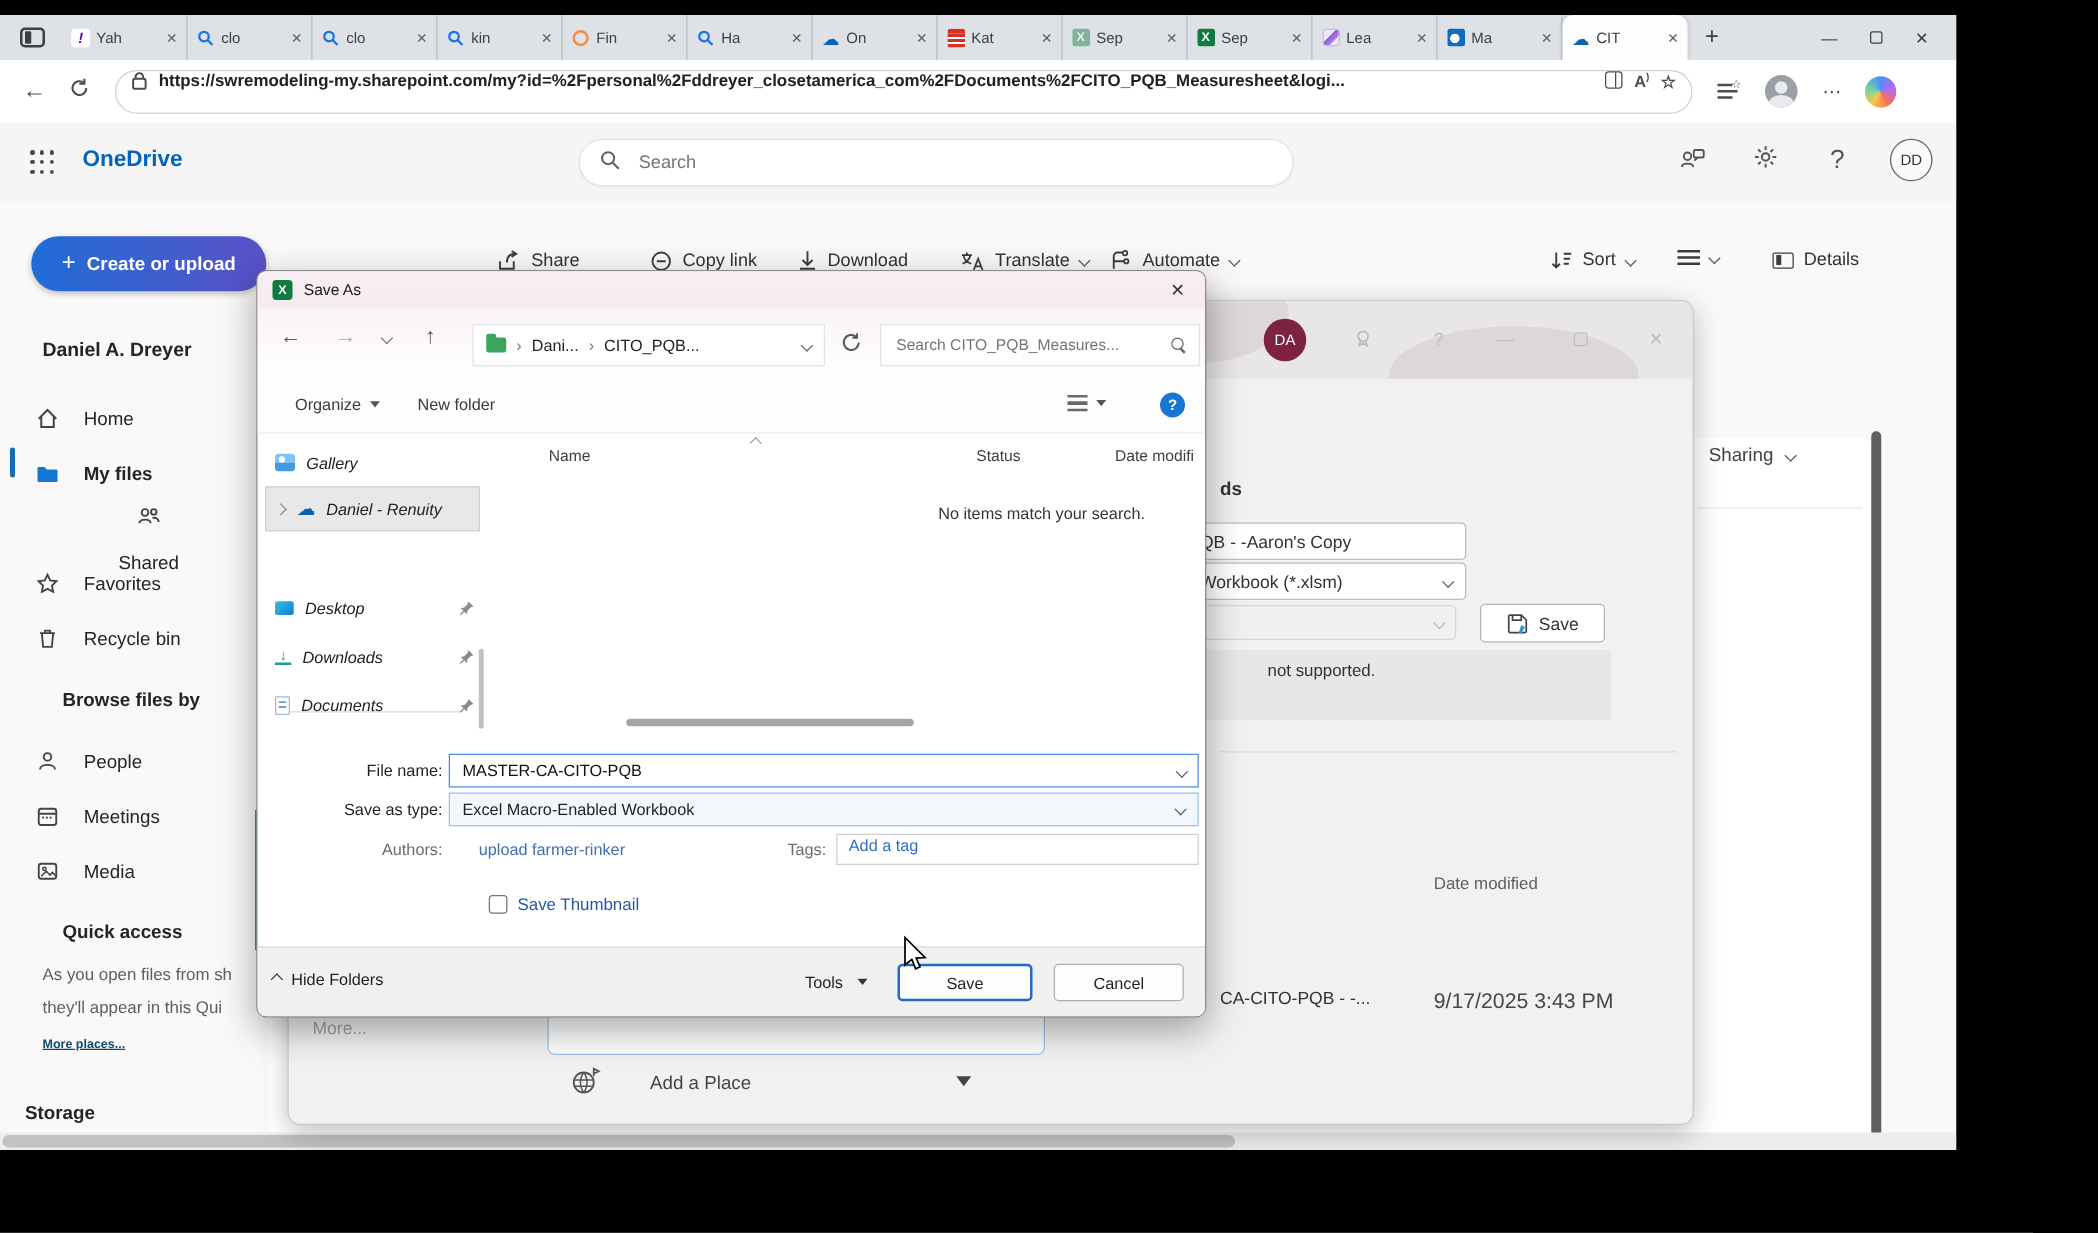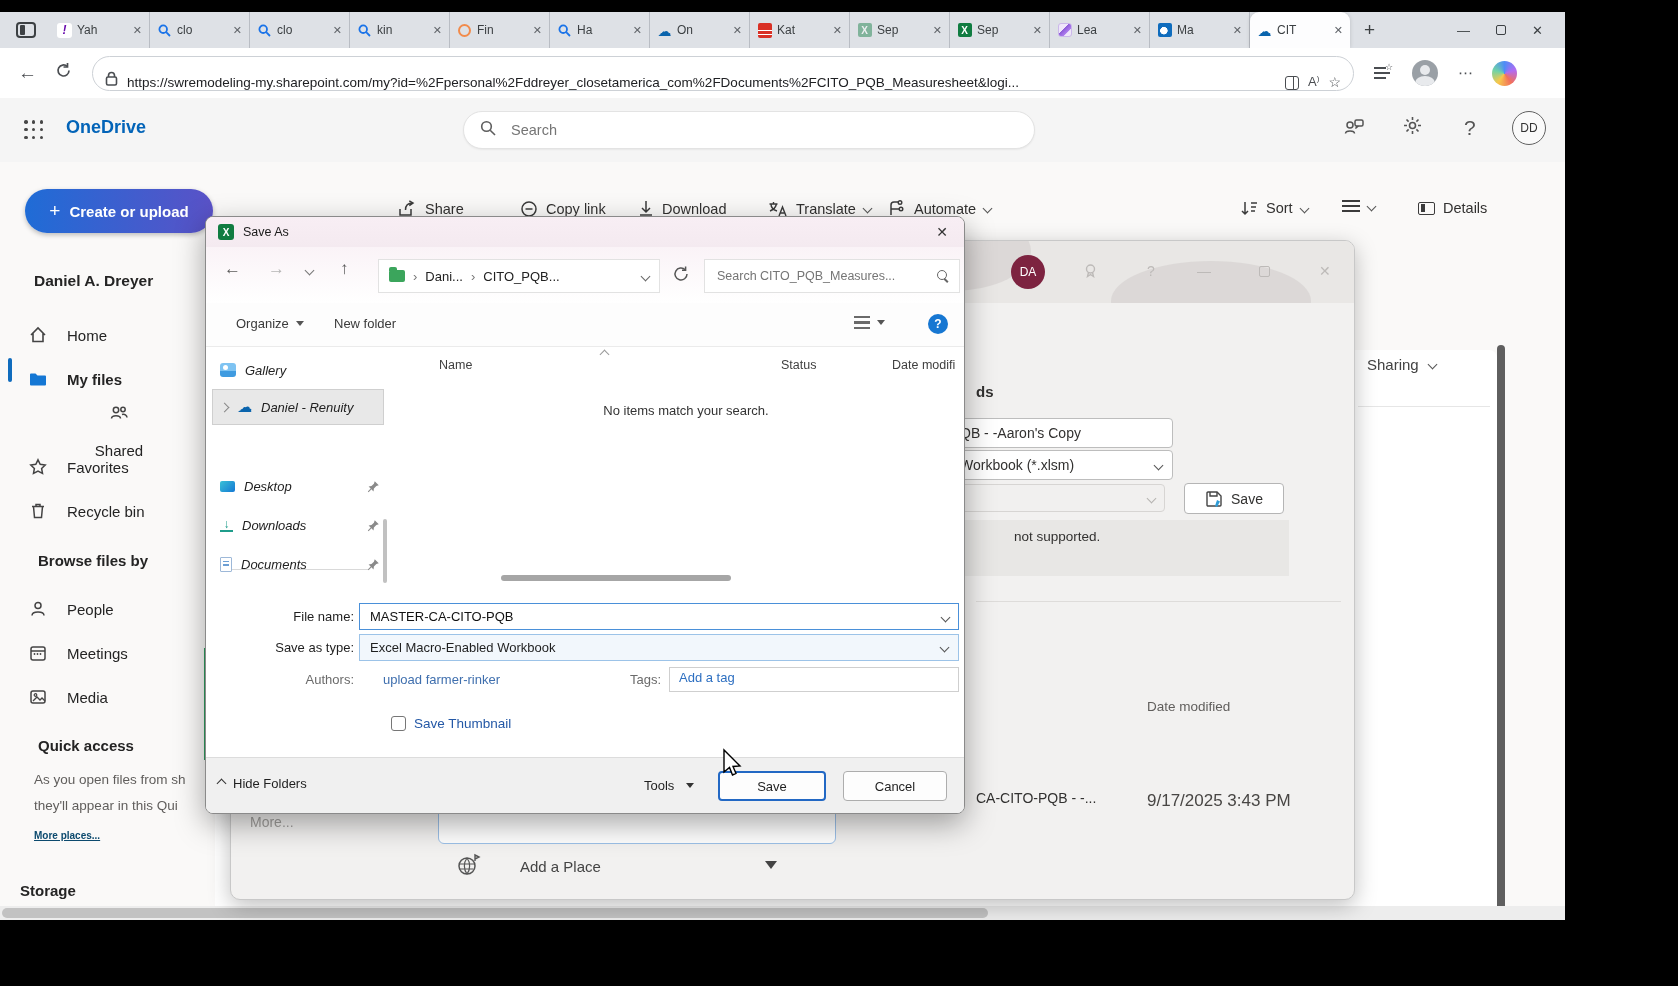--- a/index.html
+++ b/index.html
@@ -29,21 +29,21 @@
   .ic-app{width:14px;height:14px;border-radius:3px;background:linear-gradient(135deg,#efe6fa 40%,#8e5bd9 41%,#b07ff0 70%,#efe6fa 71%);border:1px solid #cbb7ea;}
   .ic-outlook{width:14px;height:14px;border-radius:2px;background:radial-gradient(circle at 42% 55%, #fff 0 3.5px, #0f6cbd 4px);}
   .newtab{font-size:19px;color:#3c4043;margin-left:14px;}
   .wincontrols{position:absolute;right:0;top:0;height:36px;display:flex;align-items:center;gap:26px;padding-right:22px;color:#3c4043;}
   .wc-restore{width:10px;height:10px;border:1.4px solid #3c4043;border-radius:2px;}
   .wc{font-size:13px;}
 
   .addrbar{position:absolute;left:0;top:36px;width:100%;height:50px;background:#fff;display:flex;align-items:center;}
   .navbtn{font-size:19px;color:#4a4d51;margin-left:18px;}
   .urlpill{margin-left:20px;width:1262px;height:35px;border:1px solid #cdd1d6;border-radius:18px;background:#fff;
-    display:flex;align-items:flex-end;padding:0 12px;gap:9px;}
+    display:flex;align-items:flex-start;padding:0 12px;gap:9px;font-weight:bold;}
   .urltext{flex:1;font-size:13.5px;color:#202124;white-space:nowrap;overflow:hidden;}
   .pill-ic{color:#4a4d51;font-size:14px;}
   .split-ic{width:14px;height:14px;border:1.5px solid #4a4d51;border-radius:3px;position:relative;}
   .split-ic::before{content:"";position:absolute;left:55%;top:0;bottom:0;width:1.5px;background:#4a4d51;}
   .readaloud{font-size:13px;color:#4a4d51;}
   .readaloud sup{font-size:8px;}
   .favbar-ic{position:relative;width:16px;height:14px;margin-left:20px;}
   .favbar-ic i{position:absolute;left:0;right:4px;height:1.6px;background:#4a4d51;}
   .favbar-ic i:nth-child(1){top:1px;} .favbar-ic i:nth-child(2){top:6px;right:0;} .favbar-ic i:nth-child(3){top:11px;}
   .favbar-ic b{position:absolute;right:-3px;top:-4px;font-size:9px;color:#4a4d51;font-weight:normal;}
@@ -68,21 +68,21 @@
 
   
   .createbtn{position:absolute;left:25px;top:177px;width:188px;height:44px;border-radius:22px;
     background:linear-gradient(90deg,#1f6cd6,#5a52c7);color:#fff;font-size:15px;font-weight:bold;
     display:flex;align-items:center;justify-content:center;gap:9px;box-shadow:0 2px 5px rgba(0,0,0,.25);}
   .createbtn .plus{font-size:19px;font-weight:normal;}
   .sb-user{position:absolute;left:34px;top:260px;font-size:15.5px;font-weight:bold;color:#242424;}
   .sb-item{position:absolute;left:28px;width:182px;height:40px;display:flex;align-items:center;gap:19px;font-size:15px;color:#242424;}
   .sb-item svg{flex:0 0 20px;}
   .sb-sel-bar{position:absolute;left:8px;top:346px;width:4px;height:24px;border-radius:2px;background:#0f6cbd;}
-  .sb-head{position:absolute;left:38px;font-size:15px;font-weight:bold;color:#242424;}
+  .sb-head{position:absolute;left:50px;font-size:15px;font-weight:bold;color:#242424;}
   .sb-note{position:absolute;left:34px;font-size:13.5px;color:#605e5c;white-space:nowrap;}
   .sb-link{position:absolute;left:34px;font-size:10px;color:#0c4a6e;text-decoration:underline;font-weight:bold;text-align:center;}
 
   
   .tb-item{position:absolute;top:188px;display:flex;align-items:center;gap:8px;font-size:14.5px;color:#323130;}
   .cv{display:inline-block;width:7px;height:7px;border-right:1.6px solid #555;border-bottom:1.6px solid #555;transform:rotate(45deg);}
   .cv.up{transform:rotate(-135deg);}
   .cv.right{transform:rotate(-45deg);}
   .tri{width:0;height:0;border-left:4px solid transparent;border-right:4px solid transparent;border-top:5px solid #555;display:inline-block;}
   .lines3{width:18px;height:12px;border-top:2px solid #3b3b3b;border-bottom:2px solid #3b3b3b;position:relative;}
@@ -161,21 +161,21 @@
   .dl-scroll{position:absolute;left:177px;top:172px;width:4px;height:64px;background:#c1c1c1;border-radius:2px;}
   .gallery-ic{width:16px;height:14px;border-radius:3px;background:linear-gradient(180deg,#7ec3f2 55%,#3f9be0 55%);position:relative;flex:0 0 16px;}
   .gallery-ic::before{content:"";position:absolute;left:3px;top:2px;width:5px;height:5px;border-radius:50%;background:#fff;}
   .desktop-ic{width:15px;height:11px;border-radius:2px;background:linear-gradient(135deg,#39c1d7,#1478d4);flex:0 0 15px;}
   .down-ic{width:13px;height:13px;color:#1f9d8b;font-weight:bold;font-size:12px;border-bottom:2px solid #1f9d8b;text-align:center;line-height:11px;flex:0 0 13px;}
   .doc-ic{width:12px;height:15px;background:#fff;border:1px solid #9db8d8;border-radius:1px;position:relative;flex:0 0 12px;}
   .doc-ic::before{content:"";position:absolute;left:2px;top:3px;right:2px;height:7px;
     background:repeating-linear-gradient(180deg,#6d9fd4 0 1.5px,transparent 1.5px 3.5px);}
   .pin{margin-left:auto;}
   .dlg-list-head{position:absolute;left:195px;top:130px;width:565px;height:28px;font-size:12.5px;color:#3f3f3f;}
-  .dlg-empty{position:absolute;left:250px;top:186px;width:460px;text-align:center;font-size:13px;color:#333;}
+  .dlg-empty{position:absolute;left:250px;top:186px;width:460px;text-align:right;font-size:13px;color:#333;}
   .dlg-hsb{position:absolute;left:295px;top:358px;width:230px;height:6px;background:#a6a6a6;border-radius:3px;}
   .lbl-col{position:absolute;left:20px;width:128px;text-align:right;font-size:13px;color:#1f1f1f;}
   .fn-input{position:absolute;left:153px;top:386px;width:600px;height:27px;border:1px solid #4a90d9;background:#fff;
     display:flex;align-items:center;padding:0 26px 0 8px;}
   .fn-input input{border:none;outline:none;font-size:13px;color:#111;width:100%;font-family:"Liberation Sans",sans-serif;background:transparent;}
   .combo{position:absolute;left:153px;top:417px;width:600px;height:27px;border:1px solid #9cc3e8;background:#f2f7fc;
     display:flex;align-items:center;padding:0 10px;font-size:13px;color:#1f1f1f;}
   .combo .cv,.fn-cv{margin-left:auto;border-color:#555;}
   .fn-cv{position:absolute;right:9px;top:10px;}
   .authors-val{position:absolute;left:177px;top:455px;font-size:13px;color:#3f6fae;}

